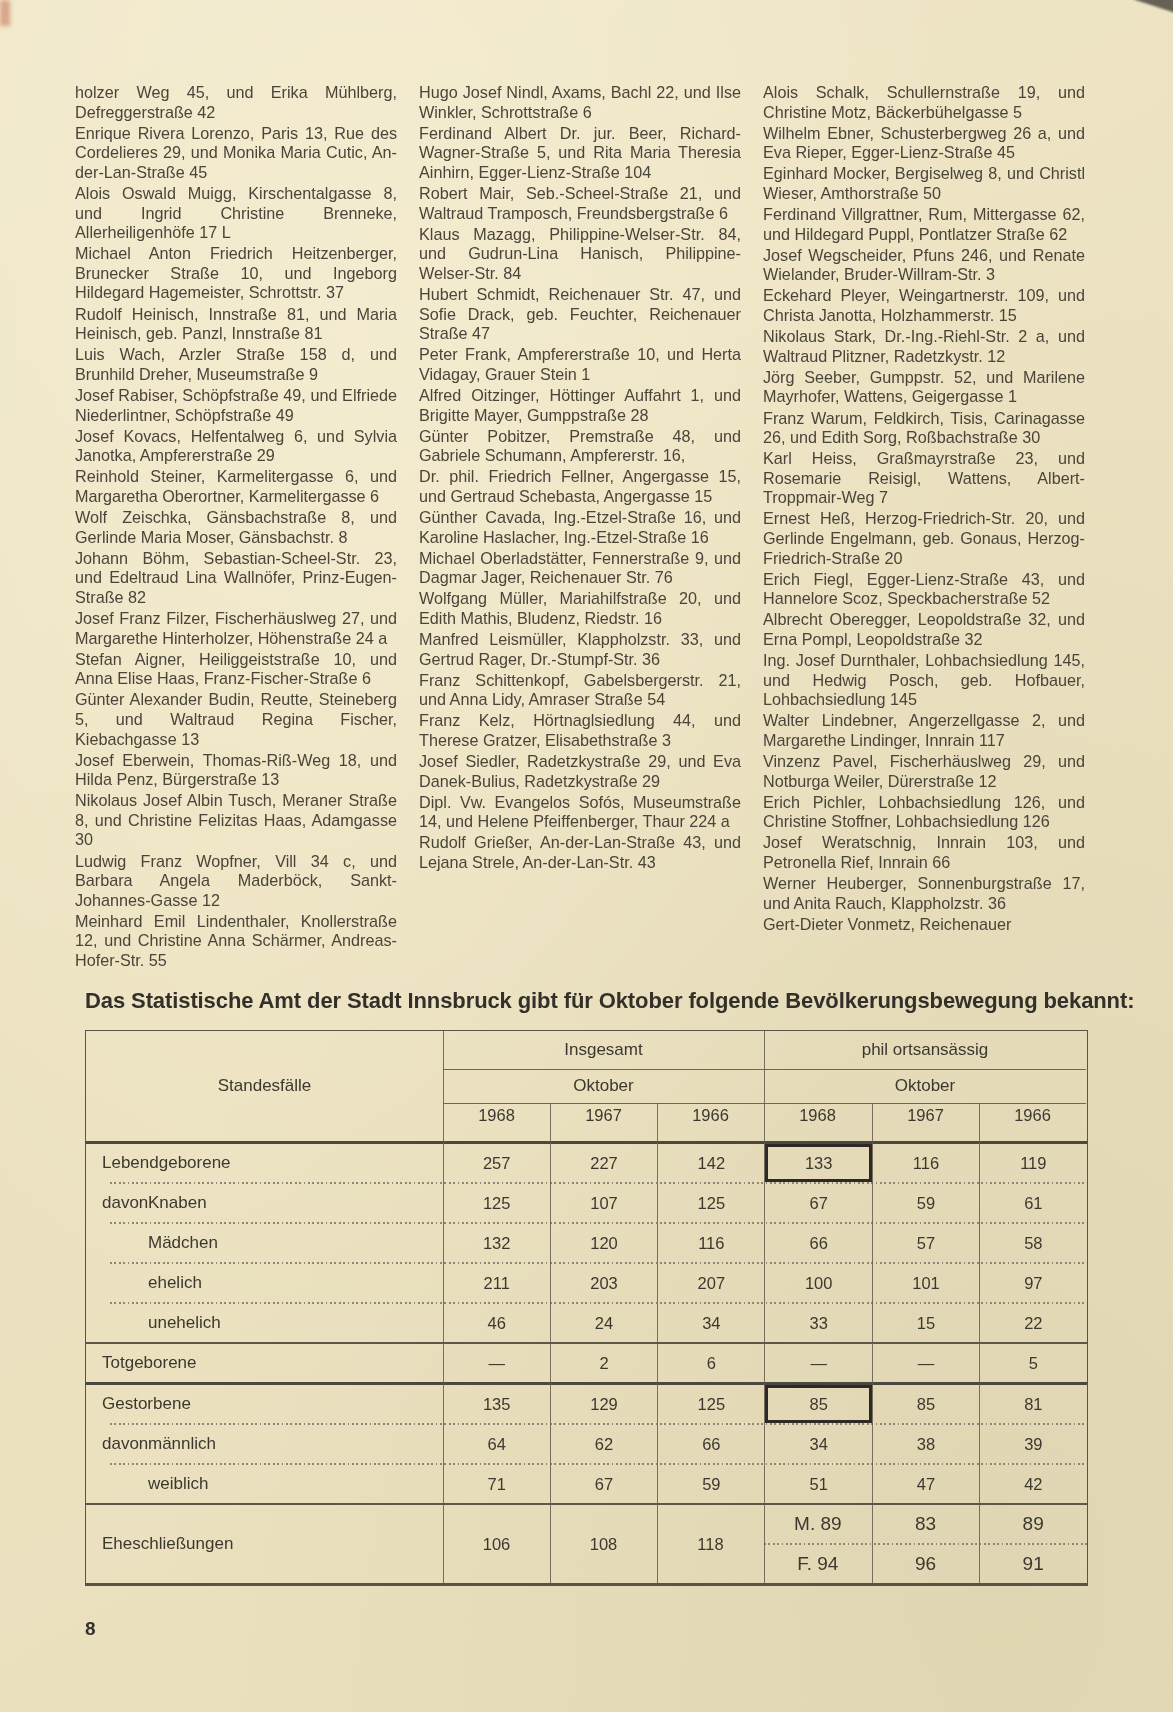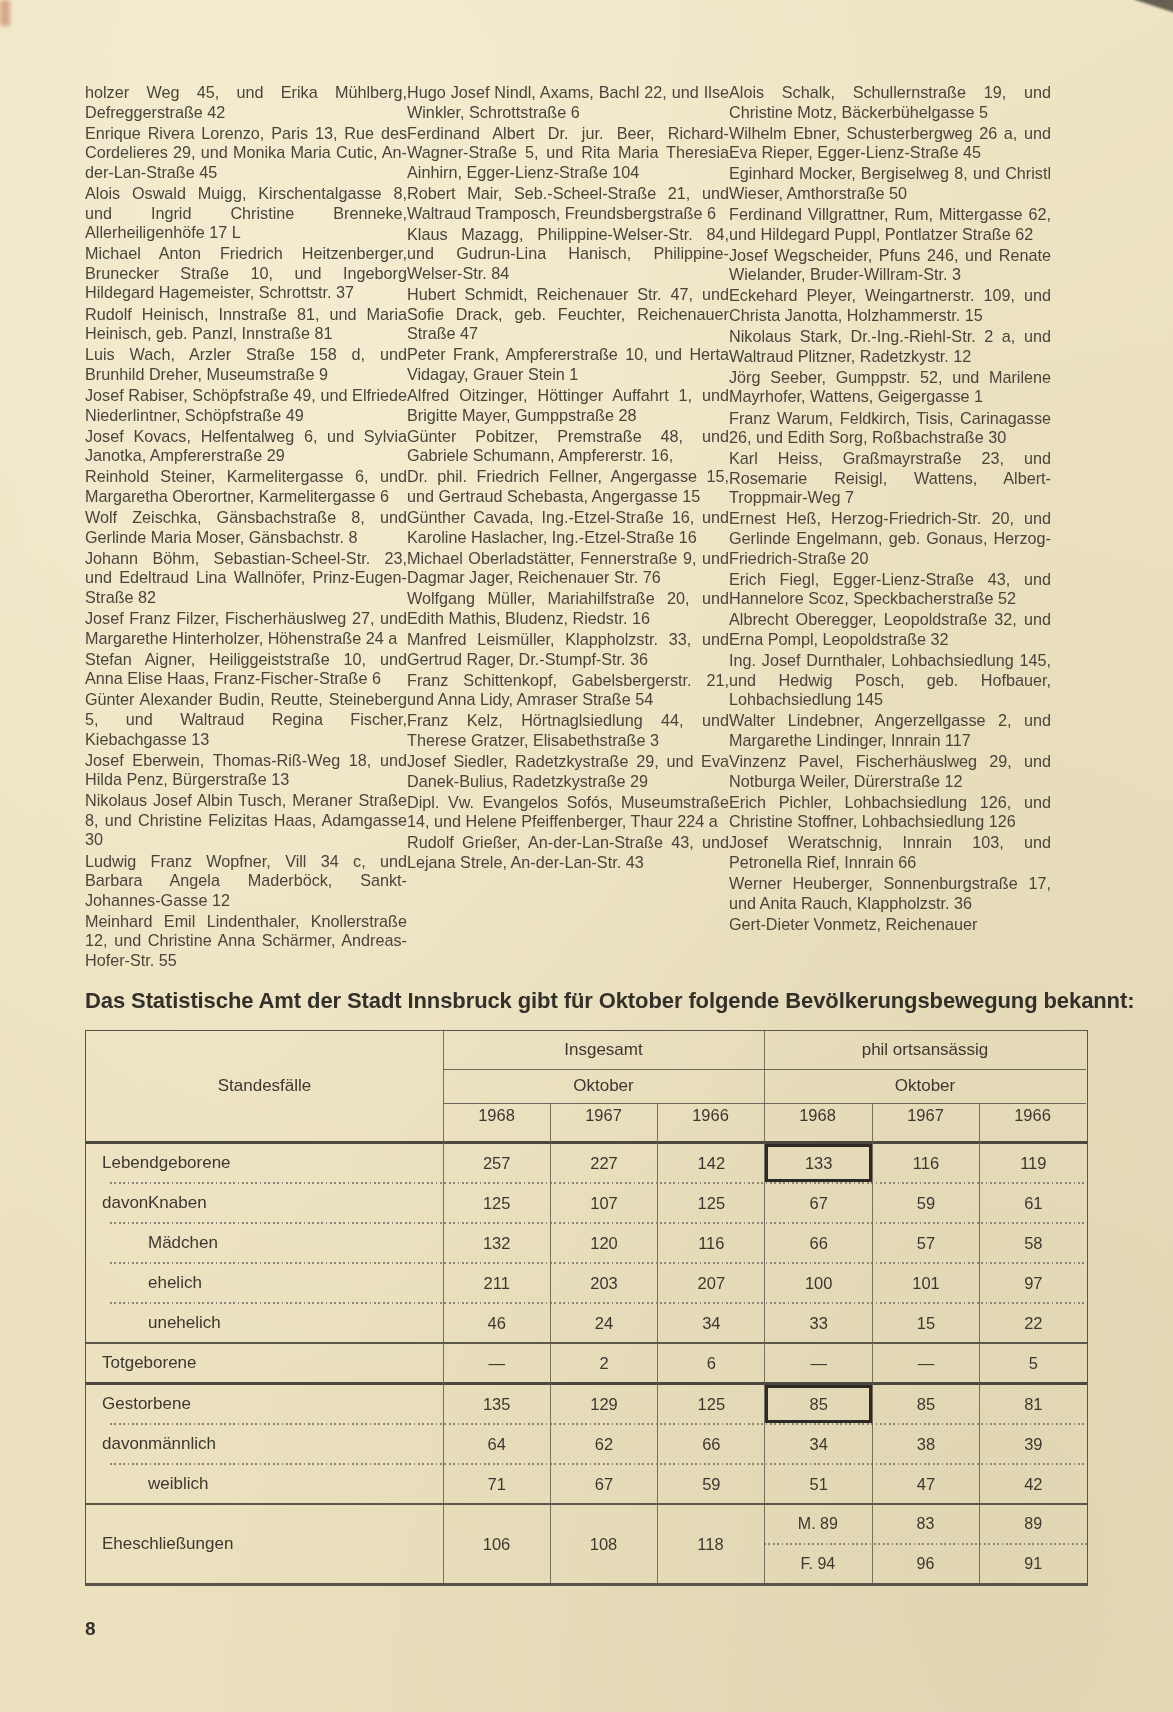--- a/index.html
+++ b/index.html
@@ -14,21 +14,21 @@
       radial-gradient(ellipse at 30% 20%, rgba(255,250,228,.35), rgba(0,0,0,0) 55%),
       radial-gradient(ellipse at 85% 90%, rgba(120,100,60,.08), rgba(0,0,0,0) 60%),
       linear-gradient(150deg,#f0e7c9 0%,#ece2c1 45%,#e9dfbc 100%);
     color:#49443a;
   }
   
   .mark-red{position:absolute;left:0;top:0;width:10px;height:26px;background:rgba(187,84,58,.45);filter:blur(2px);}
   .mark-dark{position:absolute;right:-8px;top:-6px;width:46px;height:13px;background:rgba(58,53,45,.75);transform:rotate(18deg);filter:blur(1px);}
 
   
-  .columns{position:absolute;left:85px;top:83px;width:1010px;display:flex;}
+  .columns{position:absolute;left:75px;top:83px;width:1010px;display:flex;gap:22px;}
   .col{width:322px;font-size:16.2px;line-height:19.6px;text-align:justify;color:#4a453a;}
   .col p{margin:0 0 1.5px 0;}
 
   
   .stats-heading{
     position:absolute;left:85px;top:988px;width:1010px;
     font-weight:bold;font-size:22px;letter-spacing:-0.1px;color:#33302a;white-space:nowrap;
   }
   .ttable{
     position:absolute;left:85px;top:1030px;width:1003px;height:556px;
@@ -66,21 +66,21 @@
   .sep.dotted{height:2px;width:calc(100% - 24px);margin-left:24px;
     background:repeating-linear-gradient(90deg,#8d8577 0 1.8px,transparent 1.8px 4.4px);}
   .sep.solid{height:2px;background:#5d5749;}
   .sep.thick{height:3px;background:#4c4740;}
 
   .mrow{display:grid;grid-template-columns:357px 107px 107px 107px auto;height:78px;}
   .mlabel{display:flex;align-items:center;padding-left:16px;font-size:17px;}
   .mtot{display:flex;align-items:center;justify-content:center;font-size:16.5px;}
   .mright{display:flex;flex-direction:column;}
   .mhalf{flex:1;display:grid;grid-template-columns:repeat(3,1fr);}
-  .mhalf div{display:flex;align-items:center;justify-content:center;font-size:16px;}
+  .mhalf div{display:flex;align-items:center;justify-content:center;font-size:19px;}
   .msep{height:2px;background:repeating-linear-gradient(90deg,#8d8577 0 1.8px,transparent 1.8px 4.4px);}
 
   .page-number{position:absolute;left:85px;top:1618px;font-weight:bold;font-size:19px;color:#35312a;}
 </style>
 </head>
 <body>
 
 <div class="page">
 
   <div class="mark-red"></div>

